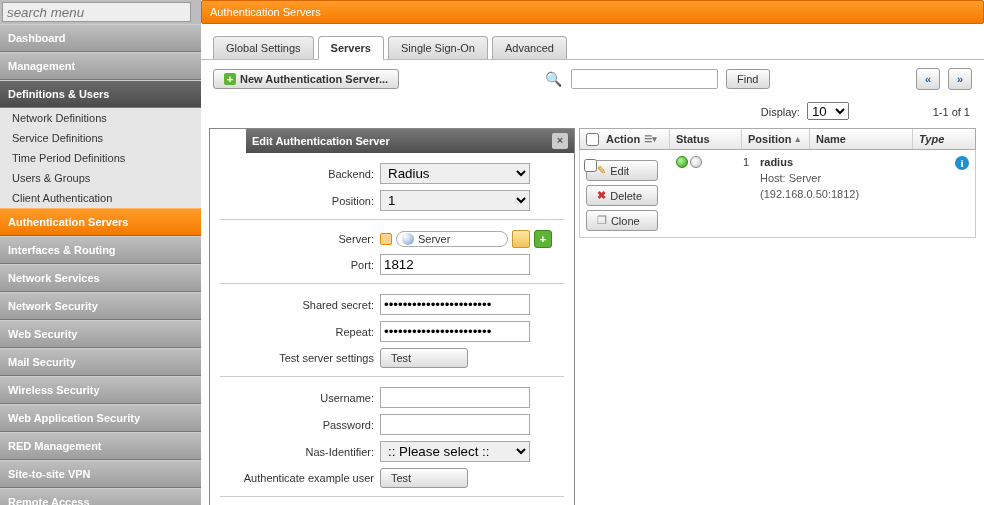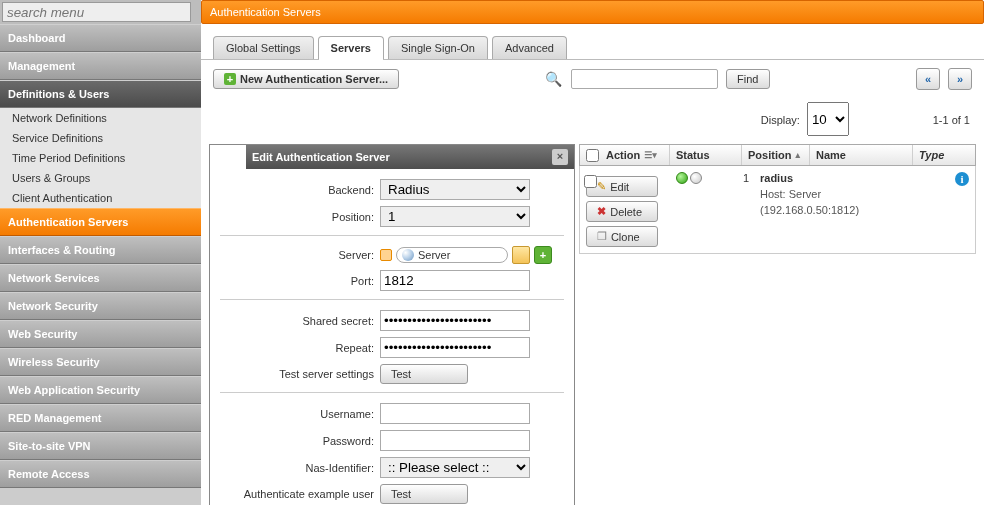--- a/index.html
+++ b/index.html
@@ -43,21 +43,21 @@
   .btn b { font-weight:bold; }
   .plus { display:inline-flex; width:12px; height:12px; background:#5fb336; color:#fff;
           font-weight:bold; align-items:center; justify-content:center; border-radius:2px;
           font-size:11px; }
   .search-field { width:147px; height:20px; border:1px solid #aaa; border-radius:2px; }
   .spacer { flex:1; }
   .pagebtn { width:24px; height:22px; border:1px solid #999; border-radius:3px;
              background:linear-gradient(#fff,#ddd); display:inline-flex;
              align-items:center; justify-content:center; color:#26a; font-weight:bold; }
   .displaybar { text-align:right; padding:4px 14px 8px; }
-  .displaybar select { width:42px; height:34px; margin:0 4px; }
+  .displaybar select { width:42px; height:18px; margin:0 4px; }
   .displaybar .count { display:inline-block; width:84px; text-align:right; margin-left:30px; }
   
   .content { display:flex; gap:4px; padding:0 8px 8px; }
   
   .editpanel { width:366px; border:1px solid #888; }
   .panelhead { display:flex; align-items:center; justify-content:space-between;
                padding:4px 6px; color:#fff; font-weight:bold;
                background:linear-gradient(#777,#4e4e4e);margin-left:36px; }
   .closebox { width:16px; height:16px; line-height:14px; text-align:center;
               background:#ccc; color:#555; font-weight:bold; border-radius:2px; }
@@ -137,20 +137,21 @@
       <div class="nav-sub">Network Definitions</div>
       <div class="nav-sub">Service Definitions</div>
       <div class="nav-sub">Time Period Definitions</div>
       <div class="nav-sub">Users &amp; Groups</div>
       <div class="nav-sub">Client Authentication</div>
       <div class="nav-item active">Authentication Servers</div>
       <div class="nav-item ">Interfaces &amp; Routing</div>
       <div class="nav-item ">Network Services</div>
       <div class="nav-item ">Network Security</div>
       <div class="nav-item ">Web Security</div>
+      <div class="nav-item ">Mail Security</div>
       <div class="nav-item ">Wireless Security</div>
       <div class="nav-item ">Web Application Security</div>
       <div class="nav-item ">RED Management</div>
       <div class="nav-item ">Site-to-site VPN</div>
       <div class="nav-item ">Remote Access</div>
     </div>
 
   <div class="main">
 
     <div class="tabs" id="tabs">

